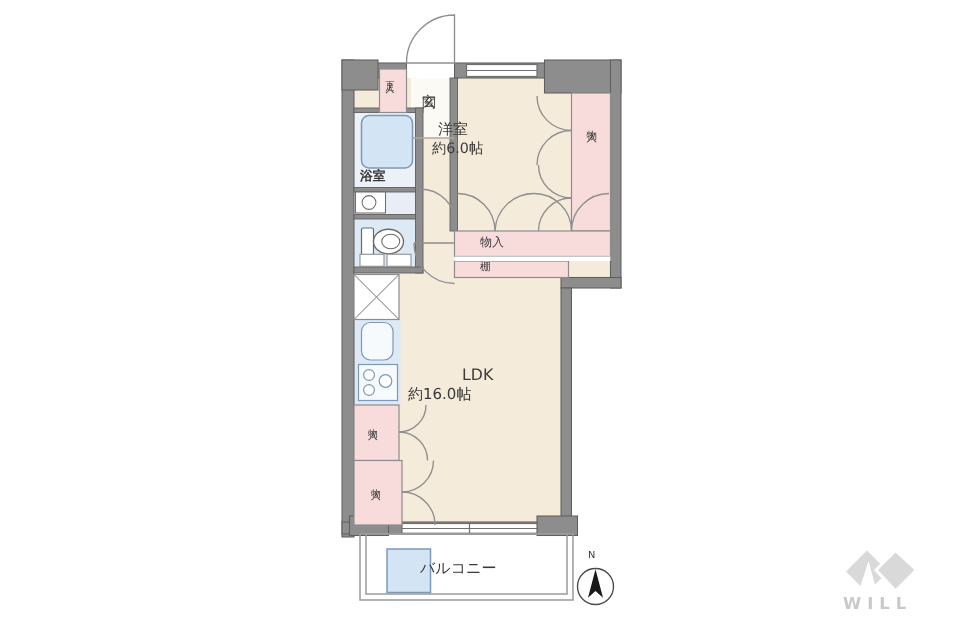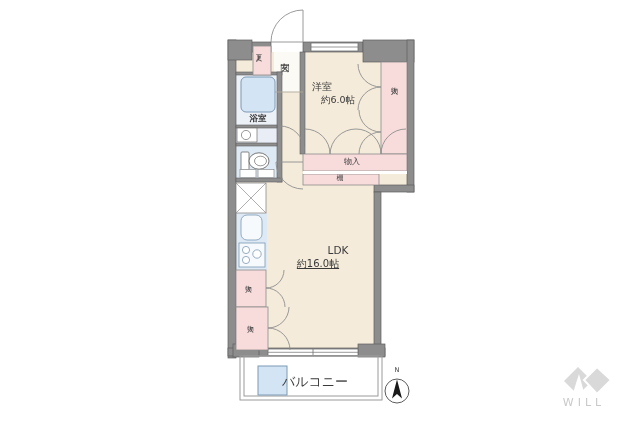--- a/index.html
+++ b/index.html
@@ -2,23 +2,23 @@
 <html><head>
 <meta charset="utf-8">
 <style>
   html,body{margin:0;padding:0;background:#ffffff;}
   .stage{
     position:relative;width:640px;height:427px;background:#ffffff;overflow:hidden;
     font-family:"DejaVu Sans","Liberation Sans",sans-serif;color:#333;
   }
   .stage svg{position:absolute;left:0;top:0;}
   .lbl{position:absolute;line-height:1.25;color:#3a3a3a;white-space:nowrap;}
-  .c{text-align:center;}
+  .c{}
   .v{writing-mode:vertical-rl;text-orientation:upright;letter-spacing:1px;line-height:1;}
-  .brand{color:#c9c9c9;font-weight:normal;letter-spacing:4px;}
+  .brand{color:#c9c9c9;font-weight:bold;letter-spacing:4px;}
 </style>
 </head>
 <body>
 
 <div class="stage">
 
   <svg width="640" height="427" viewBox="0 0 640 427">
 
     <g>
       <rect x="236" y="52" width="171" height="140" fill="#f4ebda"></rect>
@@ -124,25 +124,25 @@
       <polygon points="564,381 578,367 592,381 578,395" fill="#d9d9d9"></polygon>
       <polygon points="584,380 597,367 611,380 597,394" fill="#d9d9d9" stroke="#ffffff" stroke-width="2"></polygon>
       <polygon points="572,396 579,374 585,396" fill="#ffffff"></polygon>
     </g>
   </svg>
 
   <div class="lbl v" style="left:280px;top:55px;font-size:9px;">玄関</div>
   <div class="lbl v" style="left:256px;top:49px;font-size:6px;">下足入</div>
   <div class="lbl c" style="left:240px;top:113px;width:36px;font-size:8.5px;font-weight:bold;">浴室</div>
   <div class="lbl c" style="left:292px;top:81px;width:60px;font-size:10px;">洋室</div>
-  <div class="lbl c" style="left:304px;top:94px;width:68px;font-size:9.5px;">約6.0帖</div>
+  <div class="lbl c" style="left:288px;top:94px;width:68px;font-size:9.5px;">約6.0帖</div>
   <div class="lbl v" style="left:390px;top:81px;font-size:7px;">物入</div>
   <div class="lbl c" style="left:320px;top:157px;width:64px;font-size:8px;">物入</div>
   <div class="lbl c" style="left:320px;top:174px;width:40px;font-size:7px;">棚</div>
   <div class="lbl c" style="left:308px;top:244px;width:60px;font-size:10.5px;">LDK</div>
-  <div class="lbl c" style="left:284px;top:258px;width:68px;font-size:10px;text-decoration:underline;">約16.0帖</div>
+  <div class="lbl c" style="left:272px;top:258px;width:68px;font-size:10px;">約16.0帖</div>
   <div class="lbl v" style="left:245px;top:280px;font-size:6.5px;">物入</div>
   <div class="lbl v" style="left:247px;top:320px;font-size:6.5px;">物入</div>
-  <div class="lbl c" style="left:280px;top:374px;width:70px;font-size:13px;">バルコニー</div>
+  <div class="lbl c" style="left:280px;top:374px;width:70px;font-size:10px;">バルコニー</div>
   <div class="lbl c" style="left:392px;top:366px;width:10px;font-size:6.5px;">N</div>
   <div class="lbl c brand" style="left:562px;top:396px;width:44px;font-size:11px;">WILL</div>
 
 </div>
 
 </body></html>

